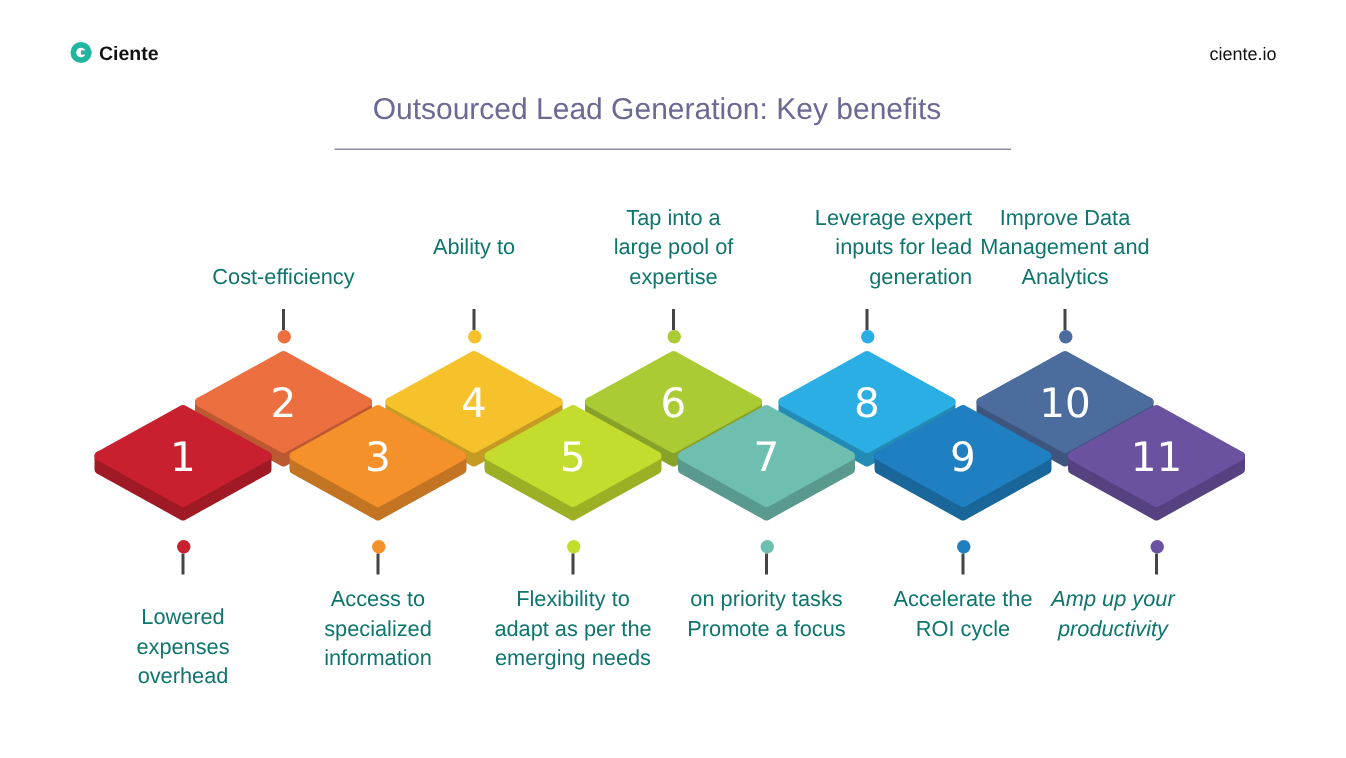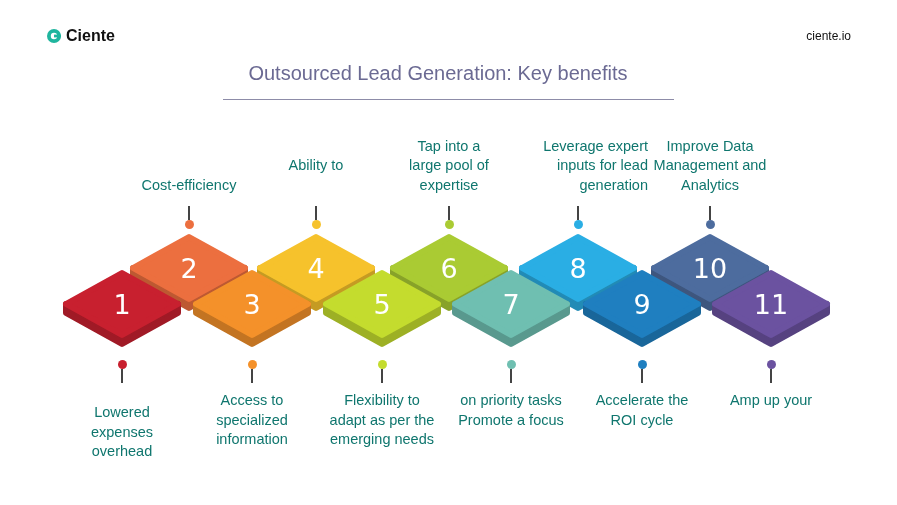--- a/index.html
+++ b/index.html
@@ -1,19 +1,19 @@
 <!DOCTYPE html>
 <html><head>
 <meta charset="utf-8">
 <style>
   html, body { margin:0; padding:0; }
   body { width:897px; height:505px; background:#ffffff; position:relative; overflow:hidden; font-family:"Liberation Sans", "DejaVu Sans", sans-serif; color:#3a3a3a; }
   .logo { position:absolute; left:46px; top:27px; display:flex; align-items:center; gap:4px; }
   .logo-mark { width:16px; height:16px; }
-  .logo-text { font-weight:700; font-size:16px; color:#111; }
+  .logo-text { font-weight:700; font-size:13px; color:#111; }
   .site { position:absolute; right:46px; top:29px; font-size:12px; color:#111; }
   .title { position:absolute; left:0; width:876px; top:62px; text-align:center; font-size:20px; color:#6b6a93; }
   .rule { position:absolute; left:223px; width:451px; top:99px; height:1px; background:#8d8ca8; }
   svg.tiles { position:absolute; left:0; top:0; }
   .lbl { position:absolute; width:140px; margin-left:-70px; text-align:center; font-size:14.5px; line-height:19.5px; color:#0f766e; }
   .pin-line { position:absolute; width:1.5px; background:#444; margin-left:-0.75px; height:14px; }
   .pin-dot { position:absolute; width:9px; height:9px; border-radius:50%; margin-left:-4.5px; }
   .num { font-family:"DejaVu Sans", sans-serif; font-size:27px; fill:#fff; text-anchor:middle; }
 </style>
 </head>
@@ -148,16 +148,17 @@
     </div>
     <div class="pin-dot" style="background: rgb(77, 108, 158); left: 710px; top: 220px;"></div>
     <div class="pin-line" style="left: 710px; top: 206px;"></div>
     <div class="lbl" style="left: 710px; top: 136.5px;">
       <div>Improve Data</div>
       <div>Management and</div>
       <div>Analytics</div>
     </div>
     <div class="pin-dot" style="background: rgb(107, 82, 160); left: 771px; top: 360px;"></div>
     <div class="pin-line" style="left: 771px; top: 369px;"></div>
-    <div class="lbl" style="left: 771px; top: 391px;">
+    <div class="lbl" style="left: 742px; top: 391px; font-style: italic;">
       <div>Amp up your</div>
+      <div>productivity</div>
     </div>
   </div>
 
 </body></html>

